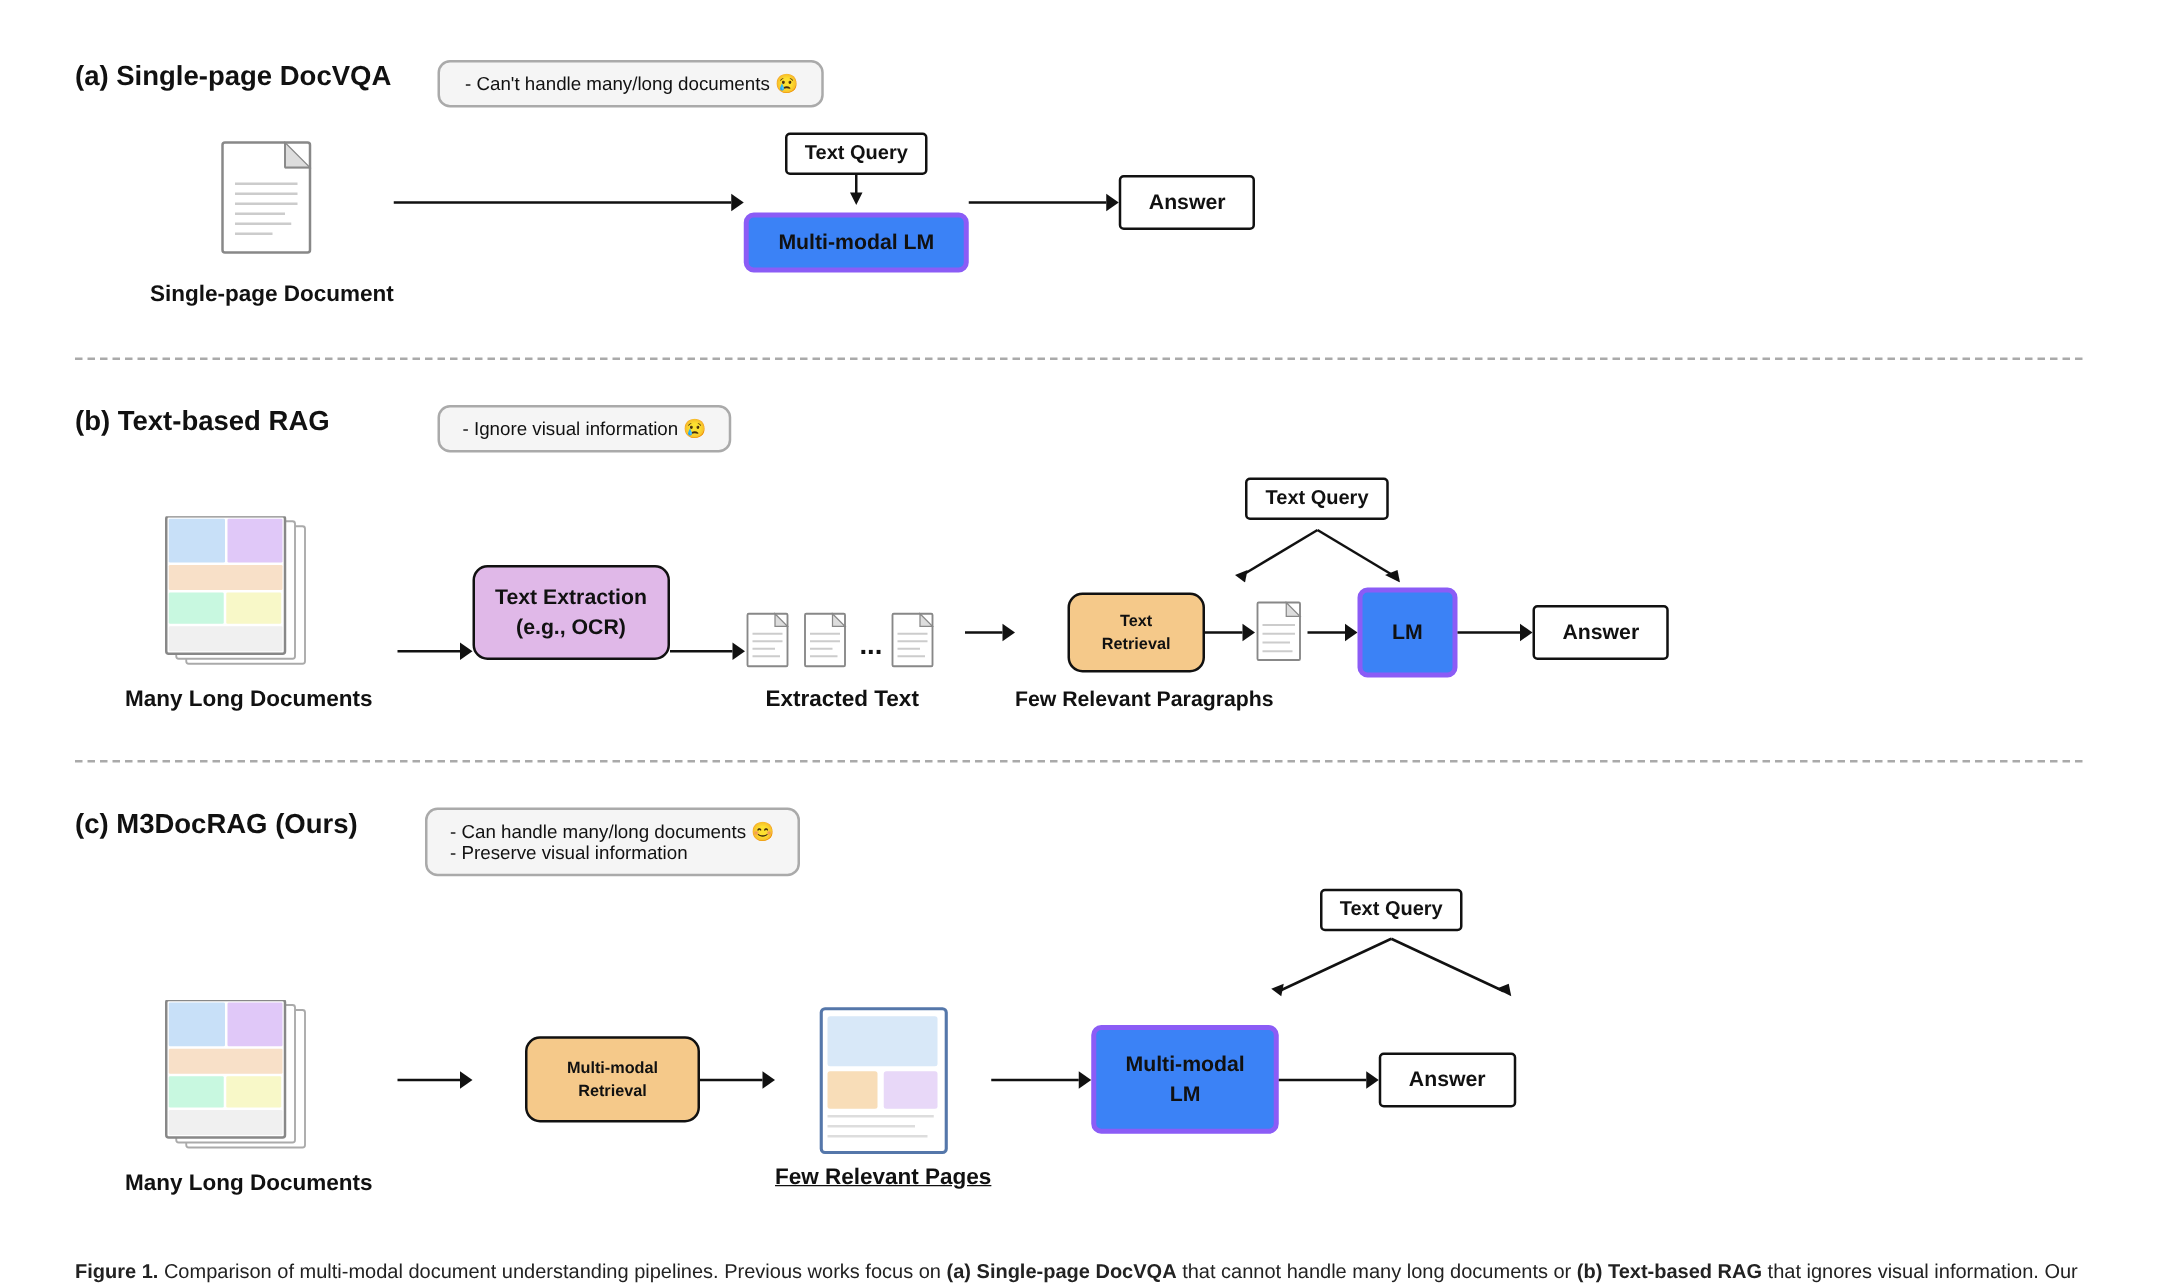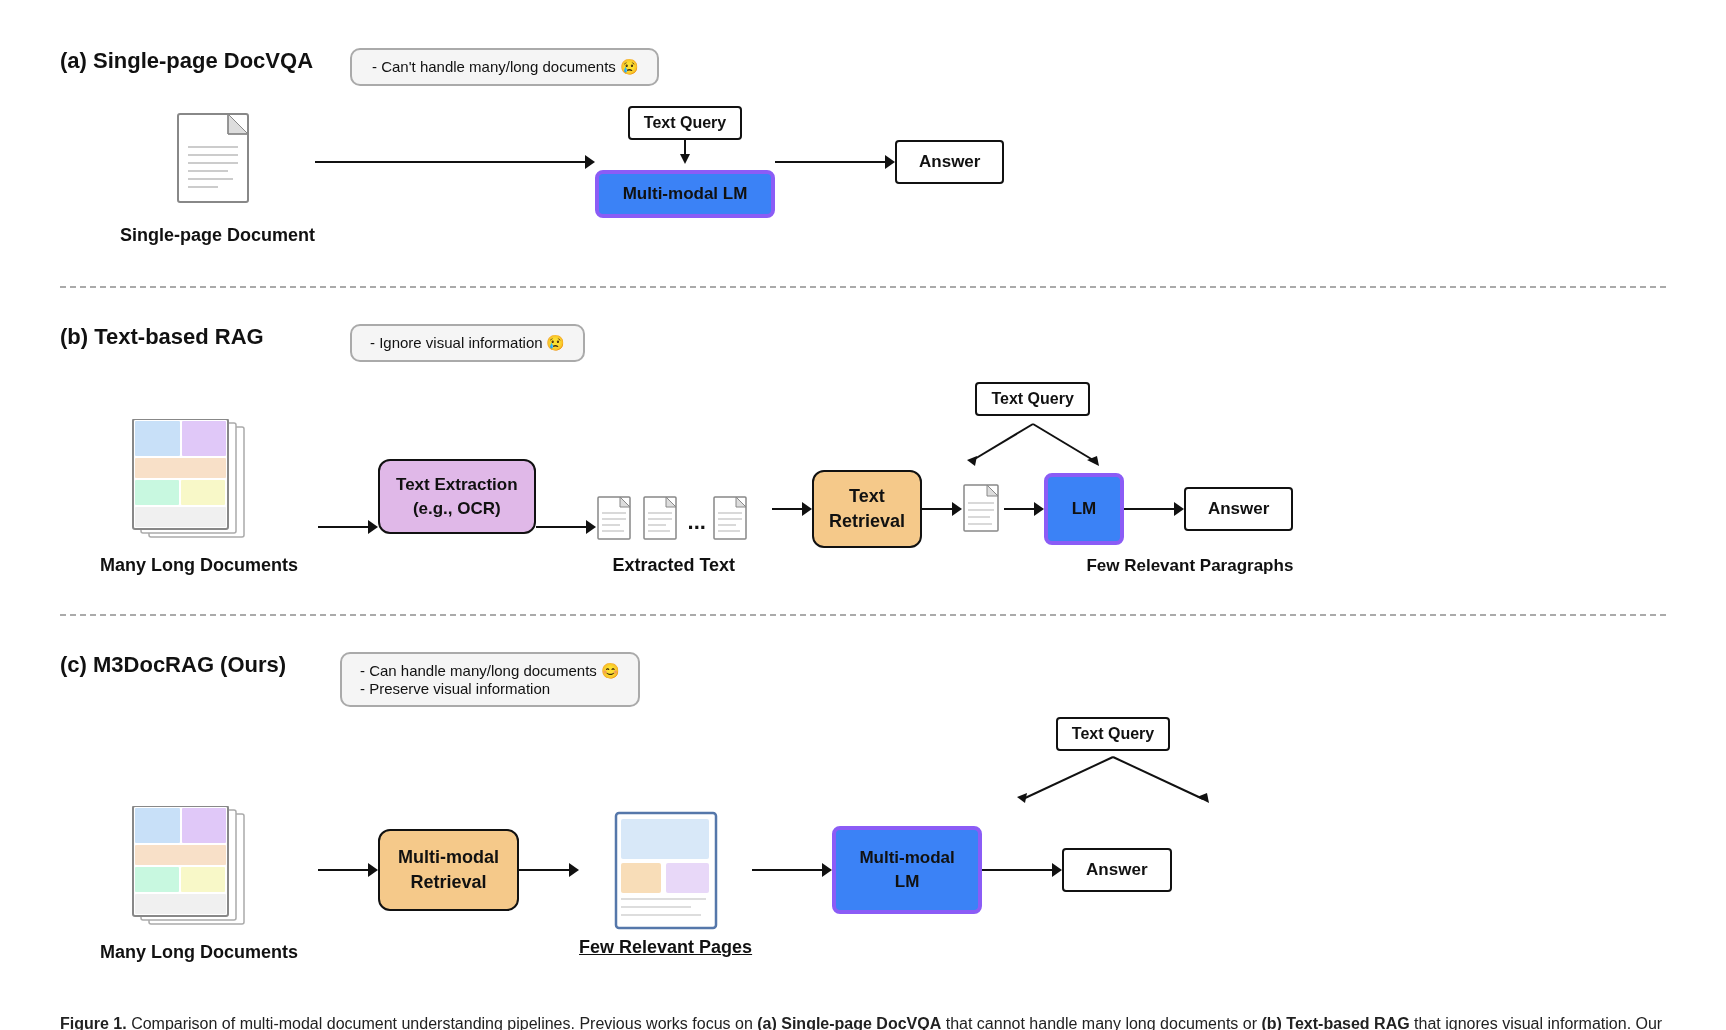--- a/index.html
+++ b/index.html
@@ -41,23 +41,24 @@
       font-size: 17px;
       font-weight: bold;
       white-space: nowrap;
     }
     .box-orange {
       background: #f5c98a;
       border: 2px solid #111;
       border-radius: 12px;
       padding: 10px 18px;
       text-align: center;
-      font-size: 18px;
+      font-size: 13px;
       font-weight: bold;
       white-space: nowrap;
+      margin-left: 42px;
     }
     .box-purple {
       background: #e0b8e8;
       border: 2px solid #111;
       border-radius: 12px;
       padding: 10px 18px;
       text-align: center;
       font-size: 17px;
       font-weight: bold;
       white-space: nowrap;
@@ -297,21 +298,21 @@
           <div class="box-blue" style="min-width:80px; padding:22px 22px;">LM</div>
 
           <div style="display:flex;align-items:center;width:60px;">
             <div style="height:2px;background:#111;flex:1;"></div>
             <div style="width:0;height:0;border-top:7px solid transparent;border-bottom:7px solid transparent;border-left:10px solid #111;"></div>
           </div>
 
           <div class="box-answer">Answer</div>
         </div>
 
-        <div style="display:flex; justify-content:flex-end; margin-top:8px; width:100%;">
+        <div style="display:flex; justify-content:flex-start; margin-top:8px; width:100%;">
           <div style="font-size:17px; font-weight:bold; margin-left:40px;">Few Relevant Paragraphs</div>
         </div>
       </div>
 
     </div>
   </div>
 
   <hr class="dashed-divider">
 
   <div class="diagram-section">

